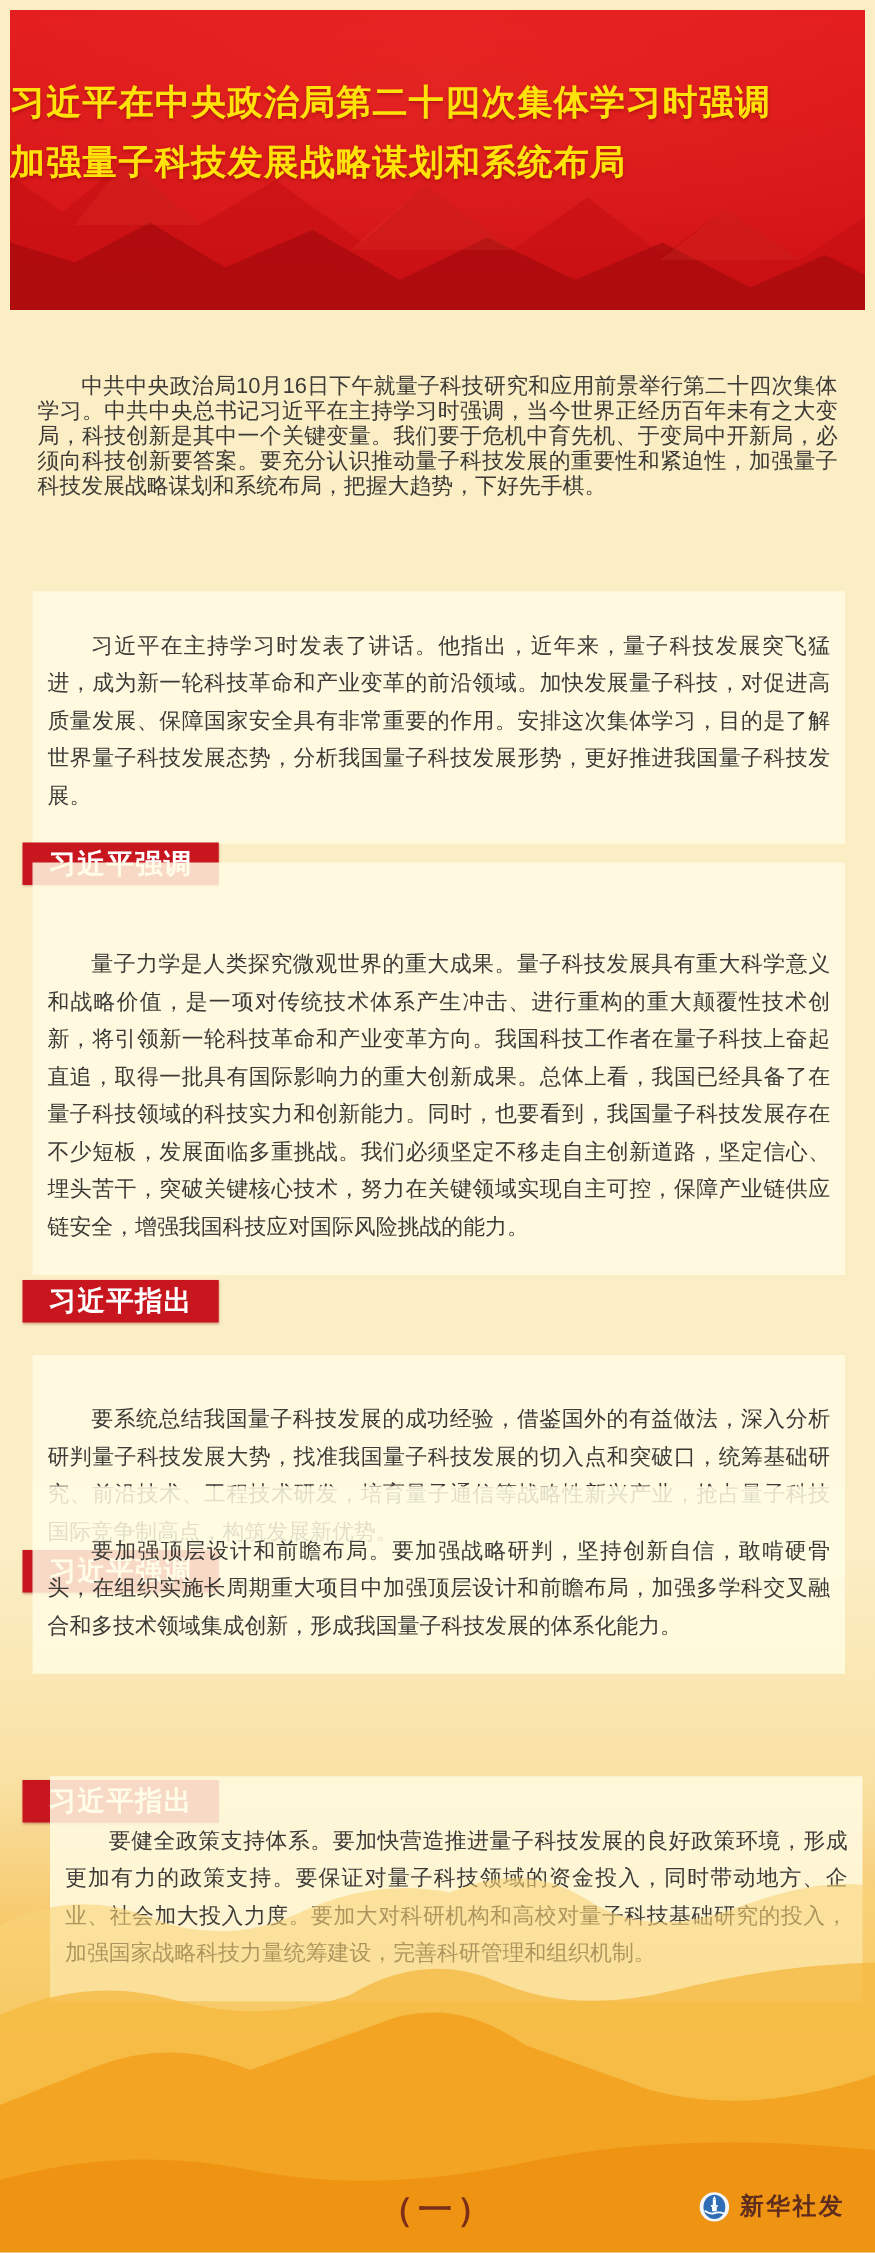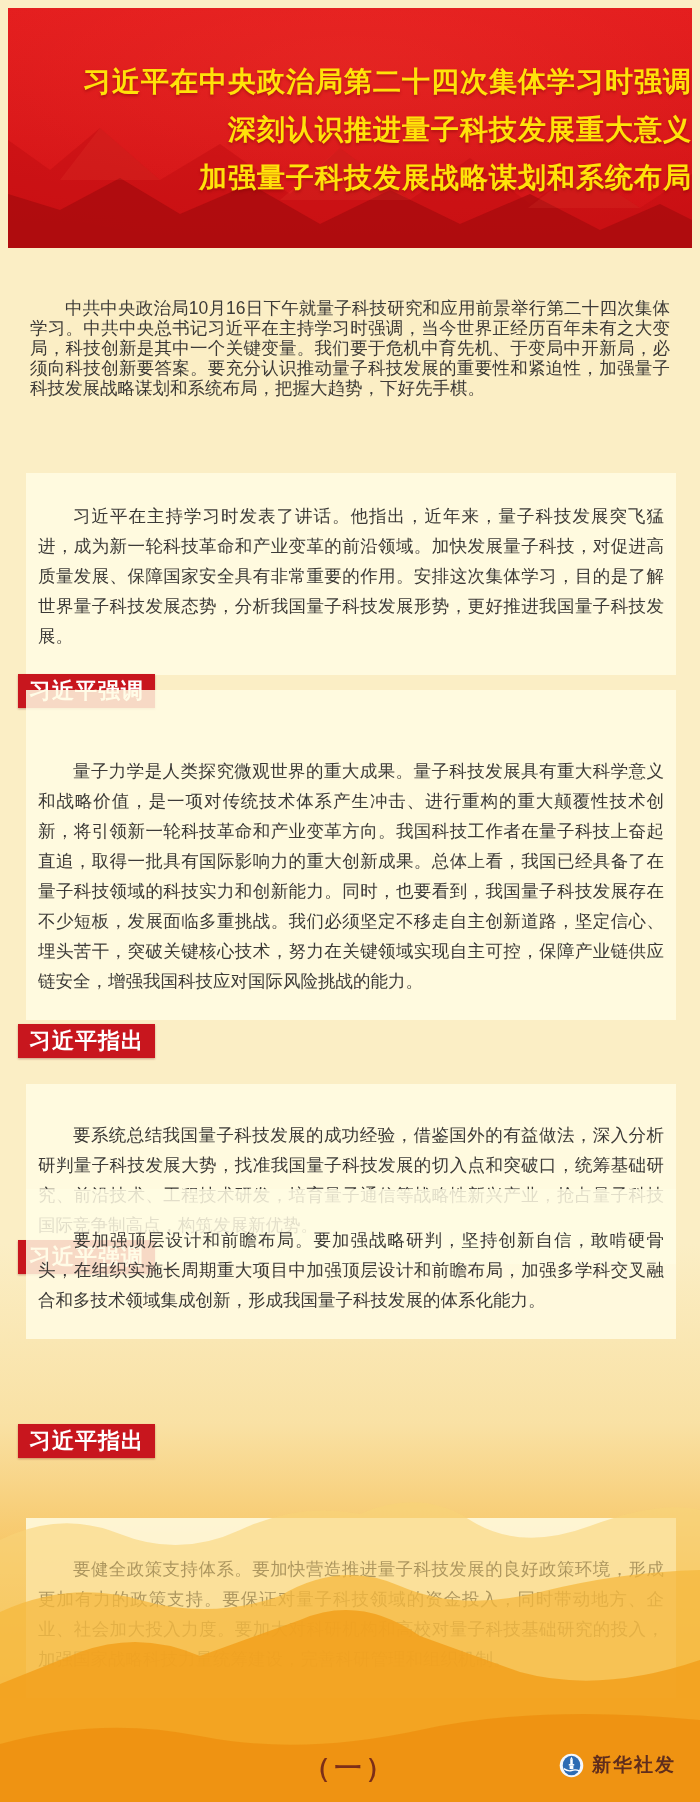--- a/index.html
+++ b/index.html
@@ -4,45 +4,45 @@
 <style>
   html,body{margin:0;padding:0;background:#e9e2cf;}
   .page{
     position:relative;width:700px;height:1802px;overflow:hidden;margin:0 auto;
     background:linear-gradient(180deg,#fbeec5 0%,#fbeec5 69%,#f9e1a4 79%,#f7c35e 87%,#f4aa2b 94%,#f19d18 100%);
     font-family:"Liberation Sans",sans-serif;
   }
   
   .banner{position:absolute;left:8px;top:8px;width:684px;height:240px;overflow:hidden;}
   .banner svg.bg{position:absolute;left:0;top:0;width:100%;height:100%;}
-  .titles{position:relative;padding-top:50px;text-align:right;}
+  .titles{position:relative;padding-top:50px;text-align:left;}
   .title-line{
     font-size:28px;font-weight:bold;color:#ffe20a;line-height:48px;letter-spacing:1px;
     text-shadow:0 2px 3px rgba(110,0,0,.4);white-space:nowrap;
   }
   
   .para{
     position:absolute;left:30px;width:640px;margin:0;
     font-size:17.5px;line-height:20px;color:#3c3a37;text-align:justify;text-indent:2em;
   }
   .box{
     position:absolute;left:26px;width:650px;box-sizing:border-box;
     background:rgba(255,251,227,.85);padding:36px 12px 24px 12px;
   }
   .box .btext{
     margin:0;font-size:17.5px;line-height:30px;color:#3c3a37;text-align:justify;text-indent:2em;font-family:Liberation Serif, serif;
   }
   #box2{top:473px;min-height:177px;padding-top:28px;}
   #box3{top:690px;min-height:310px;padding-top:66px;}
   #box4{top:1084px;min-height:171px;}
   #box5{top:1189px;min-height:148px;}
-  #box6{top:1518px;min-height:174px;}
+  #box6{top:1421px;min-height:174px;margin-left:14px;}
   .badge{
     position:absolute;left:18px;background:#c8161e;color:#ffffff;
-    font-size:22px;font-weight:bold;line-height:34px;height:34px;padding:0 11px;
+    font-size:22px;font-weight:bold;line-height:34px;height:34px;padding:0 21px;
     letter-spacing:1px;white-space:nowrap;box-shadow:0 1px 2px rgba(120,10,10,.35);text-align:center;
   }
   #badge1{top:674px;} #badge2{top:1024px;} #badge3{top:1240px;} #badge4{top:1424px;}
   
   .footer-mountains{position:absolute;left:0;bottom:0;width:700px;height:380px;}
   .page-marker{
     position:absolute;left:0;right:0;top:1750px;text-align:center;
     font-size:27px;font-weight:bold;color:#7c2e18;letter-spacing:4px;
   }
   .credit{position:absolute;right:24px;top:1752px;display:flex;align-items:center;gap:8px;font-family:Liberation Mono, monospace;}
@@ -69,21 +69,20 @@
       <rect width="684" height="240" fill="url(#gRed)"></rect>
       <rect width="684" height="240" fill="url(#gGlow)"></rect>
       <path d="M0,132 L42,162 L92,120 L152,172 L212,136 L282,186 L332,140 L402,192 L462,150 L522,196 L572,160 L632,200 L684,166 L684,240 L0,240 Z" fill="#c30f13" opacity="0.55"></path>
       <path d="M0,186 L52,202 L112,170 L172,206 L242,176 L312,216 L382,182 L452,216 L522,186 L592,222 L652,196 L684,212 L684,240 L0,240 Z" fill="#a90b0e" opacity="0.8"></path>
       <path d="M92,120 L152,172 L52,172 Z" fill="#ff6a4a" opacity="0.1"></path>
       <path d="M332,140 L402,192 L272,192 Z" fill="#ff6a4a" opacity="0.1"></path>
       <path d="M572,160 L632,200 L520,200 Z" fill="#ff6a4a" opacity="0.1"></path>
     </svg>
     <div class="titles">
       <div class="title-line">习近平在中央政治局第二十四次集体学习时强调</div>
-      <div class="title-line">深刻认识推进量子科技发展重大意义</div>
       <div class="title-line">加强量子科技发展战略谋划和系统布局</div>
     </div>
   </div>
 
   <p class="para" style="top:298px">中共中央政治局10月16日下午就量子科技研究和应用前景举行第二十四次集体学习。中共中央总书记习近平在主持学习时强调，当今世界正经历百年未有之大变局，科技创新是其中一个关键变量。我们要于危机中育先机、于变局中开新局，必须向科技创新要答案。要充分认识推动量子科技发展的重要性和紧迫性，加强量子科技发展战略谋划和系统布局，把握大趋势，下好先手棋。</p>
 
   <div class="box" id="box2">
     <p class="btext">习近平在主持学习时发表了讲话。他指出，近年来，量子科技发展突飞猛进，成为新一轮科技革命和产业变革的前沿领域。加快发展量子科技，对促进高质量发展、保障国家安全具有非常重要的作用。安排这次集体学习，目的是了解世界量子科技发展态势，分析我国量子科技发展形势，更好推进我国量子科技发展。</p>
   </div>
 

